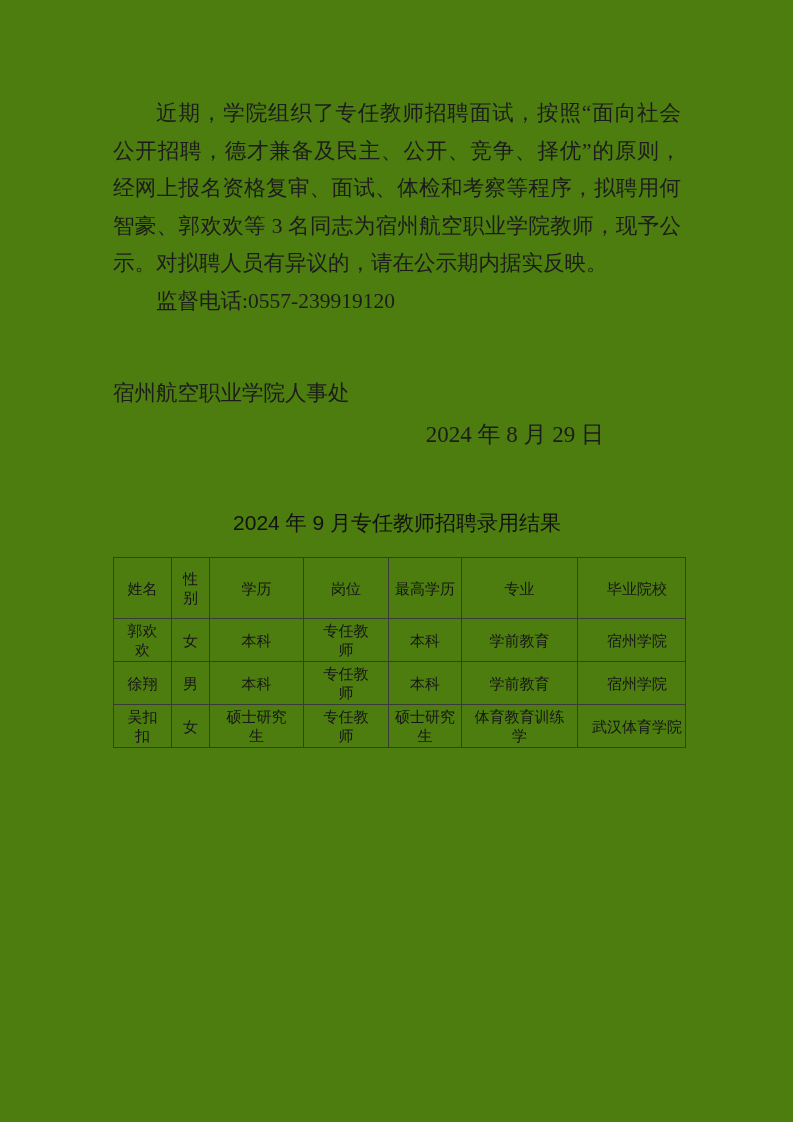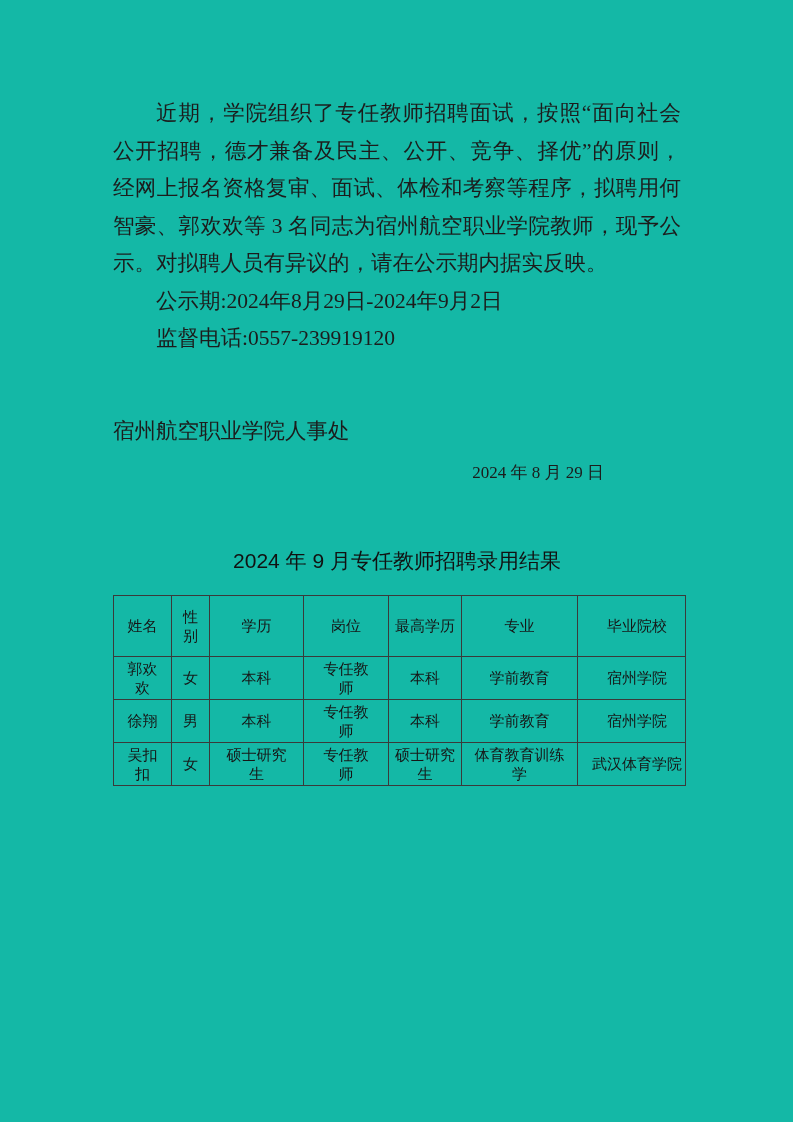--- a/index.html
+++ b/index.html
@@ -1,19 +1,19 @@
 <!DOCTYPE html>
 <html><head>
 <meta charset="utf-8">
 <style>
   html,body { margin:0; padding:0; background:#ffffff; }
   .page {
     position:relative;
     width:793px; height:1122px;
-    background:#14b8a6;
+    background:#4d7c0f;
     color:#1c1c1c;
     font-family:"Liberation Serif", serif;
     overflow:hidden;
   }
   .doc {
     position:absolute;
     left:113px; top:95px;
     width:568px;
   }
   .line {
@@ -28,21 +28,21 @@
   .ind    { padding-left:43px; }
   .sig {
     margin-top:60px;
     font-size:21.5px;
     line-height:26px;
     text-align:left;
     padding-right:50px;
   }
   .sigdate {
     margin-top:16px;
-    font-size:17px;
+    font-size:23px;
     line-height:26px;
     text-align:right;
     padding-right:77px;
   }
   .tbl-title {
     margin-top:62px;
     font-family:"Liberation Sans", sans-serif;
     font-size:21px;
     line-height:26px;
     text-align:center;
@@ -84,21 +84,20 @@
   <div class="doc">
 
     <div class="para">
       <div class="line jline indent">近期，学院组织了专任教师招聘面试，按照“面向社会</div>
       <div class="line jline">公开招聘，德才兼备及民主、公开、竞争、择优”的原则，</div>
       <div class="line jline">经网上报名资格复审、面试、体检和考察等程序，拟聘用何</div>
       <div class="line jline">智豪、郭欢欢等 3 名同志为宿州航空职业学院教师，现予公</div>
       <div class="line">示。对拟聘人员有异议的，请在公示期内据实反映。</div>
     </div>
 
-    <div class="line ind">公示期:2024年8月29日-2024年9月2日</div>
     <div class="line ind">监督电话:0557-239919120</div>
 
     <div class="sig">宿州航空职业学院人事处</div>
     <div class="sigdate">2024 年 8 月 29 日</div>
 
     <div class="tbl-title">2024 年 9 月专任教师招聘录用结果</div>
 
     <table class="tbl">
       <colgroup>
         <col style="width:58px">

